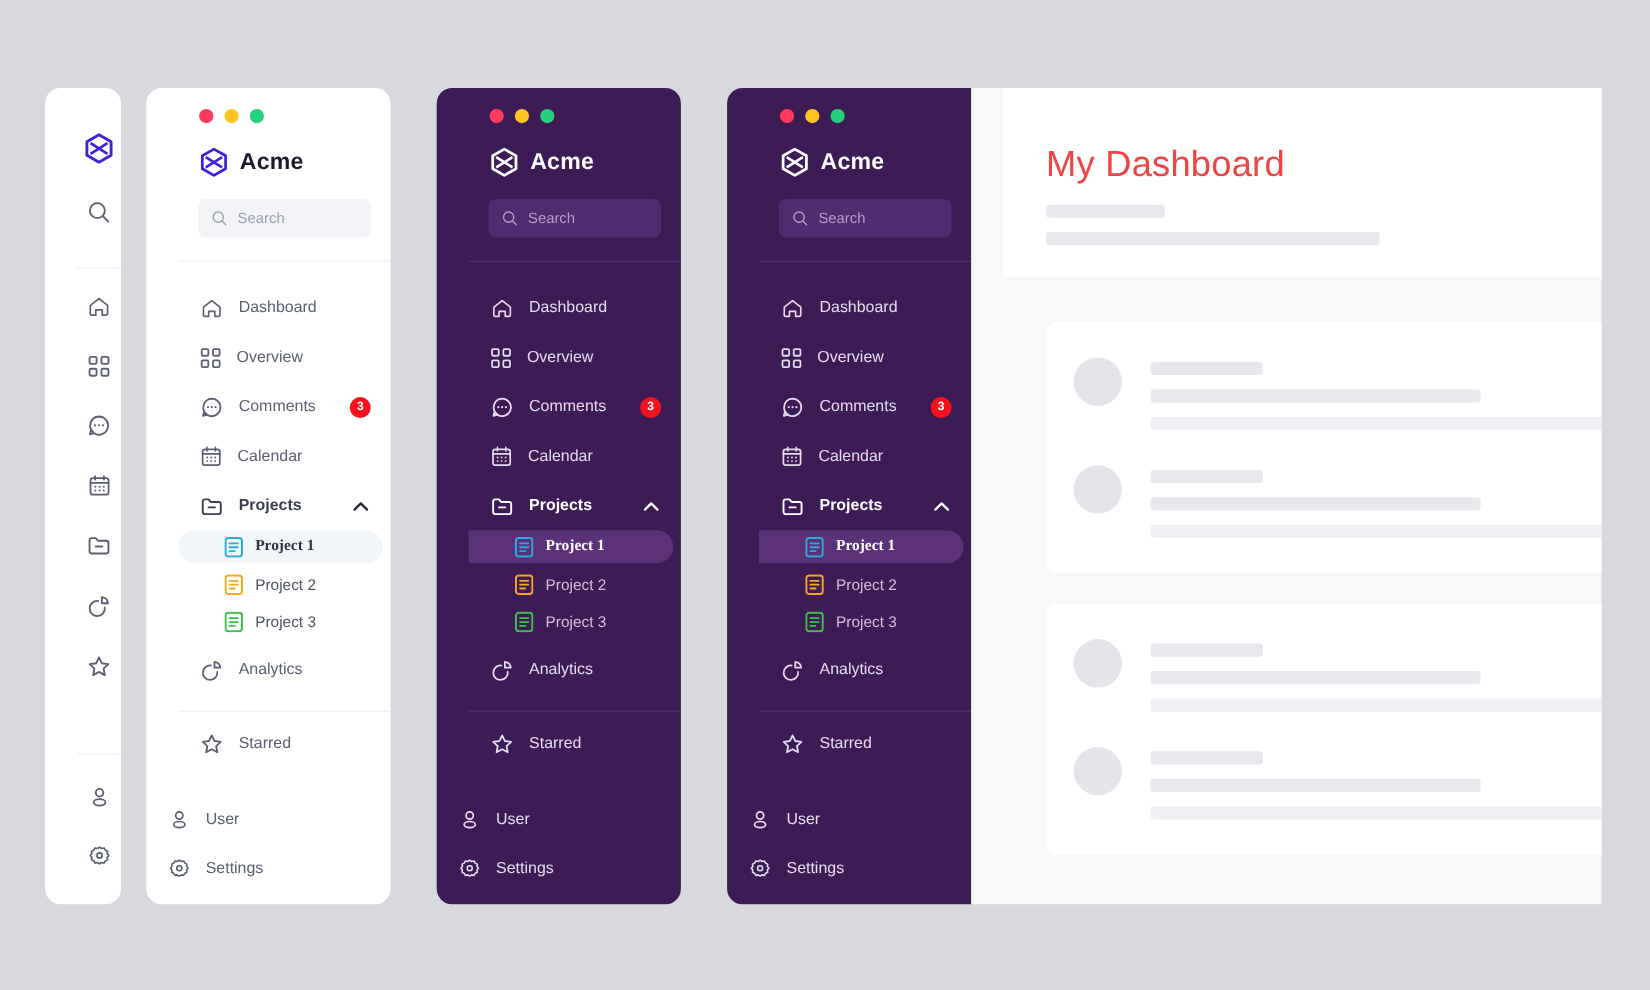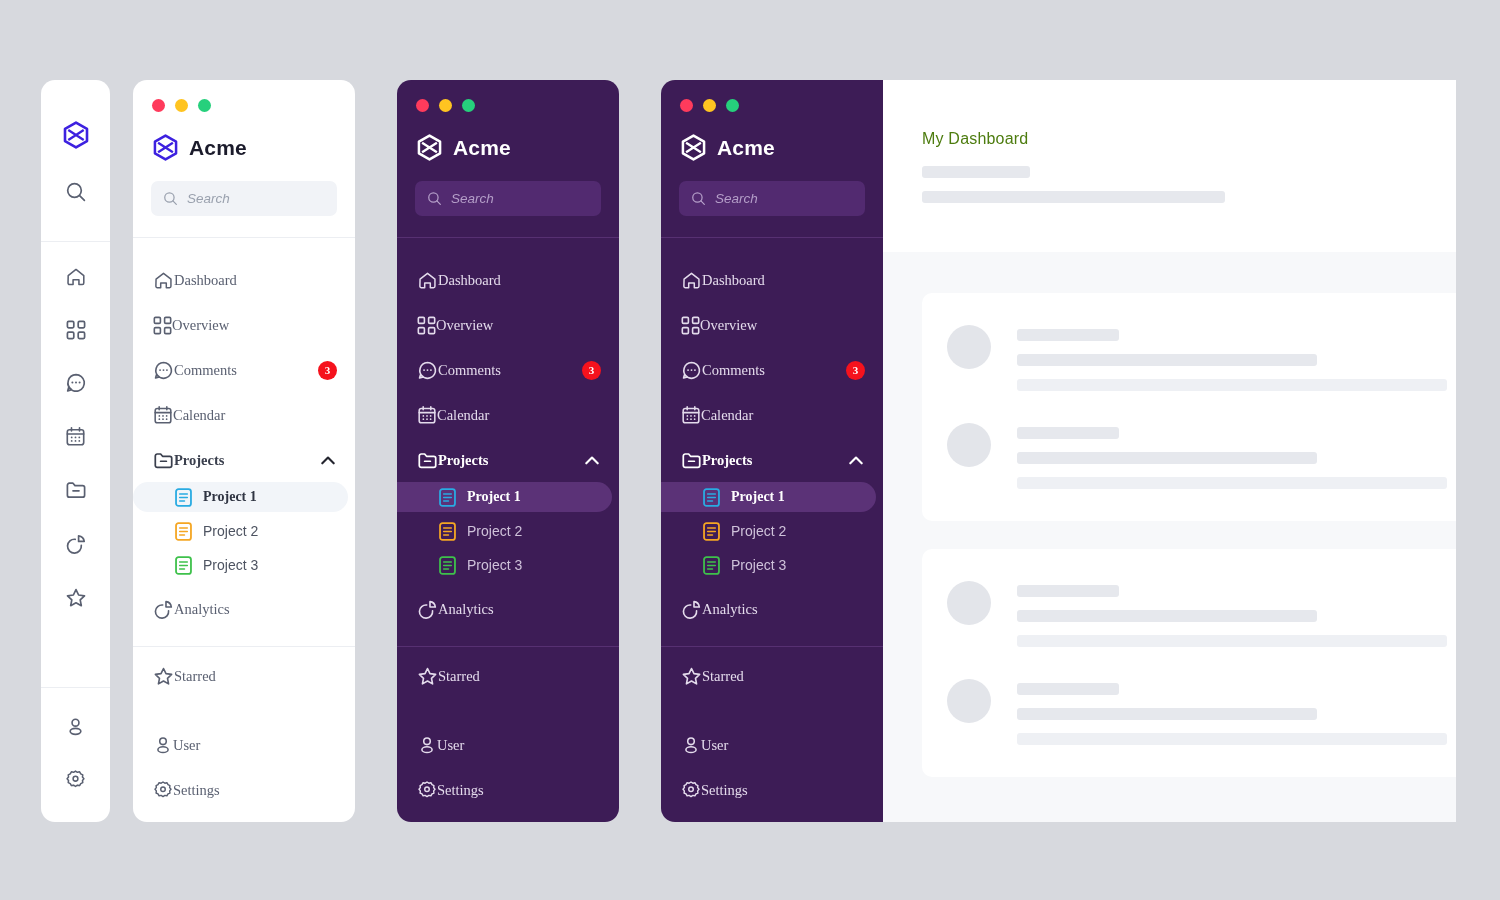--- a/index.html
+++ b/index.html
@@ -14,20 +14,21 @@
     overflow: hidden;
     position: relative;
   }
 
   
   .panel {
     position: absolute;
     box-sizing: border-box;
     border-radius: 14px;
     overflow: hidden;
+    padding-left: 29px;
   }
 
   .traffic {
     display: flex;
     gap: 10px;
     padding: 19px 0 0 19px;
   }
   .dot { width: 13px; height: 13px; border-radius: 50%; }
   .dot.red    { background: #ff3b5c; }
   .dot.yellow { background: #ffc421; }
@@ -74,36 +75,35 @@
   .sb-search {
     margin: 20px 18px 0 18px;
     height: 35px;
     border-radius: 7px;
     display: flex;
     align-items: center;
     gap: 9px;
     padding: 0 12px;
     box-sizing: border-box;
     cursor: text;
-    font-style: italic;
   }
   .sb-search span { font-size: 13.5px; }
   .sb-div { height: 1px; margin-top: 21px; }
 
   .nav { padding-top: 13px; }
   .nav-item {
     height: 32px;
     display: flex;
     align-items: center;
+    gap: 14px;
     padding-left: 20px;
     margin-top: 13px;
     font-size: 14.5px;
     position: relative;
     cursor: pointer;
-    font-family: Liberation Serif, serif;
   }
   .nav-item .lbl { flex: 1; }
   .badge {
     width: 19px; height: 19px;
     border-radius: 50%;
     background: #f5121d;
     color: #fff;
     font-size: 11px;
     font-weight: bold;
     display: flex;
@@ -177,22 +177,22 @@
     border-radius: 0;
     overflow: hidden;
   }
   .dash-header {
     background: #ffffff;
     height: 172px;
     box-sizing: border-box;
     padding: 50px 0 0 39px;
   }
   .dash-title {
-    font-size: 16px;
-    color: #4d7c0f;
+    font-size: 33px;
+    color: #ef4444;
     letter-spacing: .2px;
   }
   .skel { background: #e6e8ed; border-radius: 3px; }
   .skel-light { background: #eef0f4; border-radius: 3px; }
   .dash-header .skel { margin-top: 18px; height: 12px; width: 108px; }
   .dash-header .skel2 { margin-top: 13px; height: 12px; width: 303px; }
 
   .dash-body { padding: 41px 0 0 39px; }
   .card {
     background: #ffffff;

